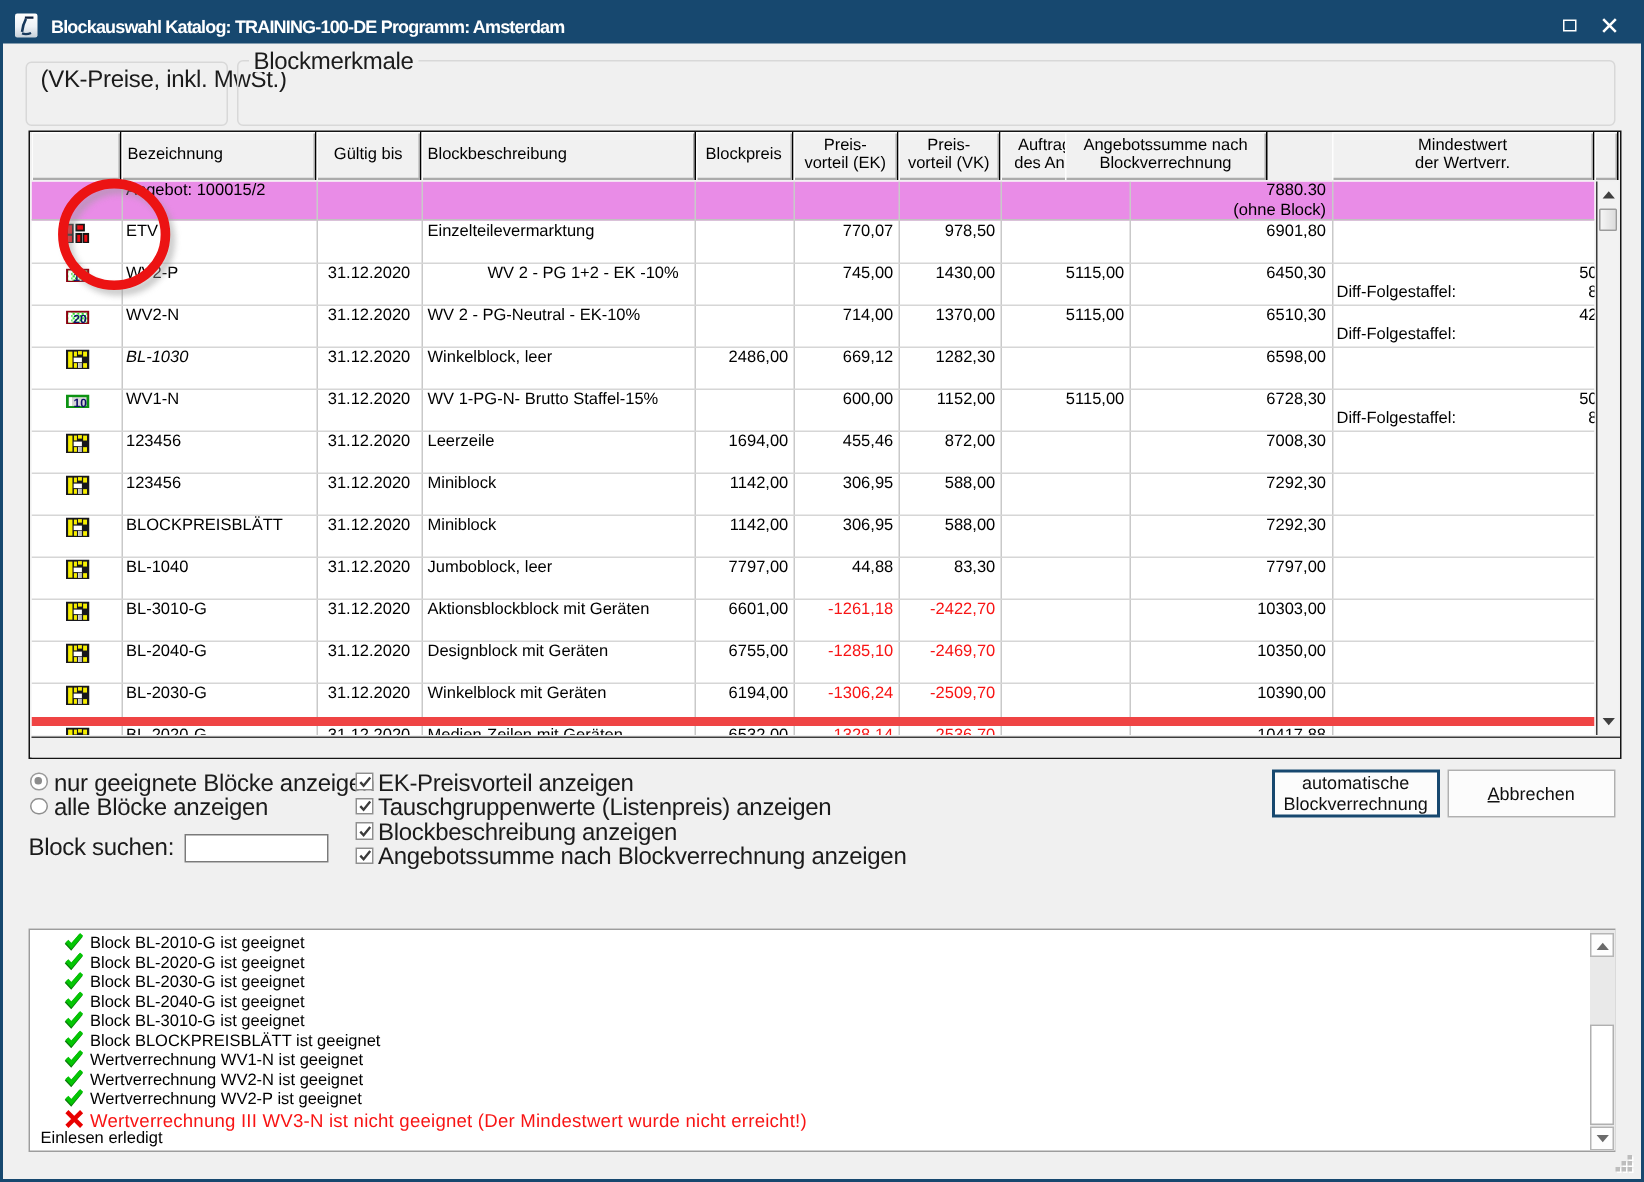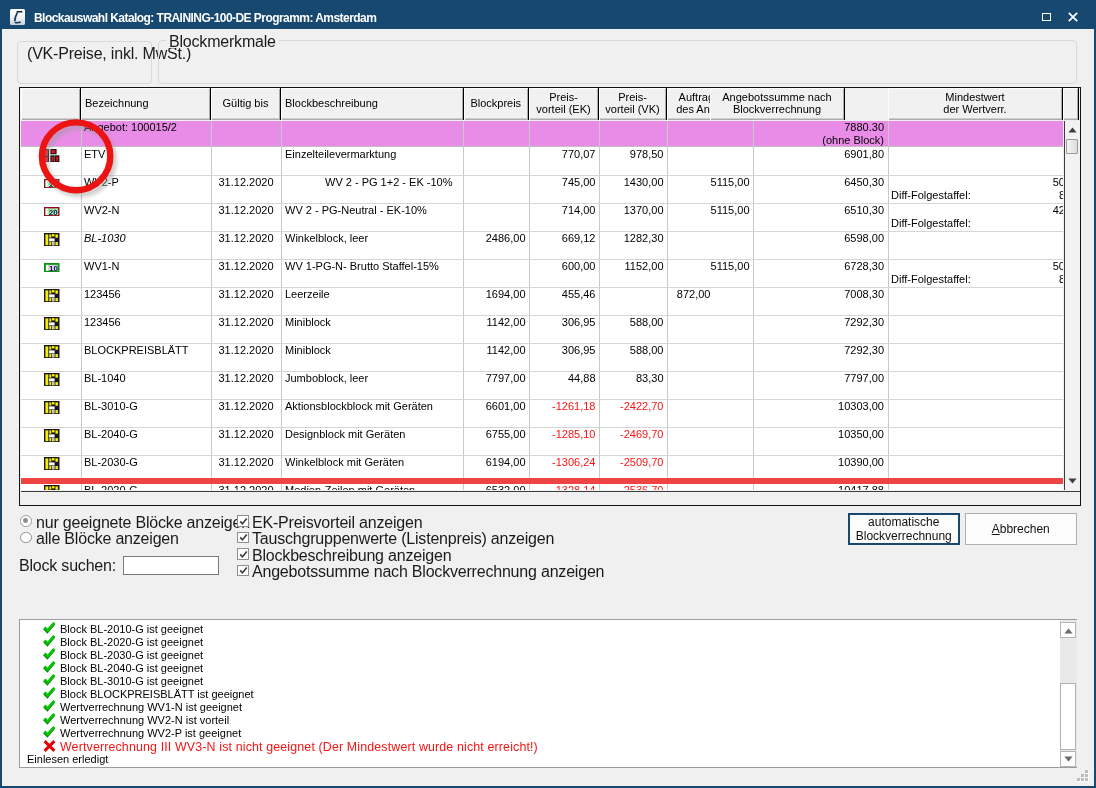--- a/index.html
+++ b/index.html
@@ -188,21 +188,21 @@
 <rect x="8.0" y="8.9" width="2.5" height="3.4" fill="#f0f0f0"></rect>
 <path d="M8.7 8.9 v3.4 M9.4 8.9 v3.4 M10.1 8.9 v3.4" stroke="#a8a8a8" stroke-width="0.55"></path>
 <rect x="11.4" y="9.1" width="2.6" height="3.1" fill="#f6ee00"></rect>
 </svg>
       </div>
 <div class="abs t11" style="left:63.5px;top:0.5px;">123456</div>
 <div class="abs t11 c" style="left:190.5px;top:0.5px;width:70px;">31.12.2020</div>
 <div class="abs t11" style="left:264.5px;top:0.5px;">Leerzeile</div>
 <div class="abs t11 r" style="left:443.5px;top:0.5px;width:61.5px;color:#000;">1694,00</div>
 <div class="abs t11 r" style="left:510.5px;top:0.5px;width:64.5px;color:#000;">455,46</div>
-<div class="abs t11 r" style="left:580.5px;top:0.5px;width:62.5px;color:#000;margin-left:47px;">872,00</div>
+<div class="abs t11 r" style="left:580.5px;top:0.5px;width:62.5px;color:#000;">872,00</div>
 <div class="abs t11 r" style="left:714.5px;top:0.5px;width:149px;color:#000;">7008,30</div>
 </div>
 <div class="abs" style="left:0;top:195.0px;width:1042.0px;height:28px;border-bottom:1px solid #d6d6d6;">
 <div class="abs" style="left:23.5px;top:1.2px;">
         <svg width="15.5" height="13.5" viewBox="0 0 15.5 13.5">
 <rect x="0" y="0" width="15.5" height="13.5" fill="#17171c"></rect>
 <rect x="1.4" y="1.4" width="2.9" height="10.7" fill="#f6ee00"></rect>
 <rect x="5.3" y="1.4" width="2.0" height="3.2" fill="#f6ee00"></rect>
 <rect x="8.0" y="1.1" width="2.6" height="2.3" fill="#f6ee00"></rect>
 <rect x="11.4" y="1.4" width="2.6" height="3.3" fill="#f6ee00"></rect>
@@ -457,21 +457,21 @@
       <path d="M1.6 5.4 L4.6 8.6 L11.4 0.9" stroke="#04c504" stroke-width="2.7" fill="none"></path>
     </svg>
   </div>
 <div class="abs t11" style="left:60px;top:700.5px;color:#000;">Wertverrechnung WV1-N ist geeignet</div>
 <div class="abs" style="left:43px;top:712.5px;">
     <svg width="13" height="12" viewBox="0 0 13 12">
       <path d="M1.2 6.2 L4.4 9.6 L11.0 1.6" stroke="#0a7d0a" stroke-width="3.0" fill="none"></path>
       <path d="M1.6 5.4 L4.6 8.6 L11.4 0.9" stroke="#04c504" stroke-width="2.7" fill="none"></path>
     </svg>
   </div>
-<div class="abs t11" style="left:60px;top:713.5px;color:#000;">Wertverrechnung WV2-N ist vorteil</div>
+<div class="abs t11" style="left:60px;top:713.5px;color:#000;">Wertverrechnung WV2-N ist geeignet</div>
 <div class="abs" style="left:43px;top:725.5px;">
     <svg width="13" height="12" viewBox="0 0 13 12">
       <path d="M1.2 6.2 L4.4 9.6 L11.0 1.6" stroke="#0a7d0a" stroke-width="3.0" fill="none"></path>
       <path d="M1.6 5.4 L4.6 8.6 L11.4 0.9" stroke="#04c504" stroke-width="2.7" fill="none"></path>
     </svg>
   </div>
 <div class="abs t11" style="left:60px;top:726.5px;color:#000;">Wertverrechnung WV2-P ist geeignet</div>
 <div class="abs" style="left:43px;top:740.0px;">
     <svg width="13" height="12" viewBox="0 0 13 12">
       <path d="M1.6 1.1 L11.4 10.9 M11.4 1.1 L1.6 10.9" stroke="#e80000" stroke-width="2.9" fill="none"></path>

